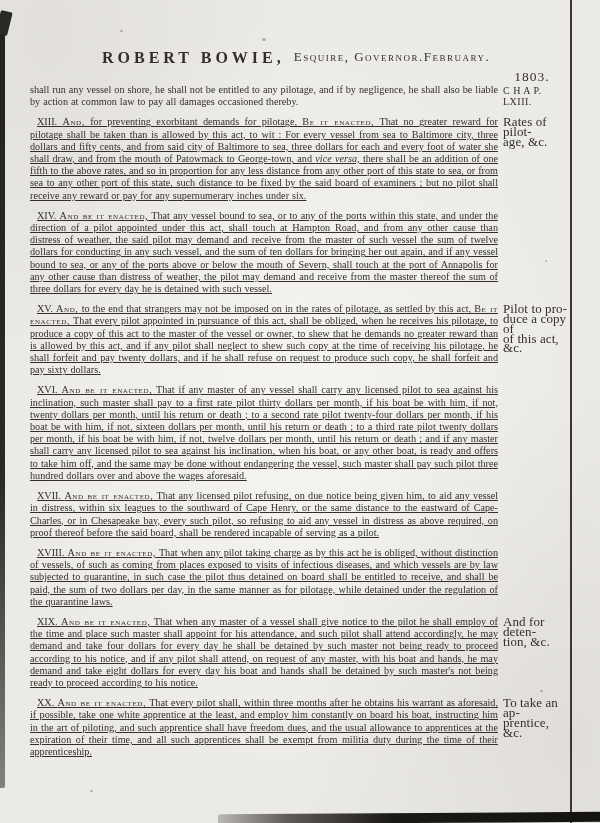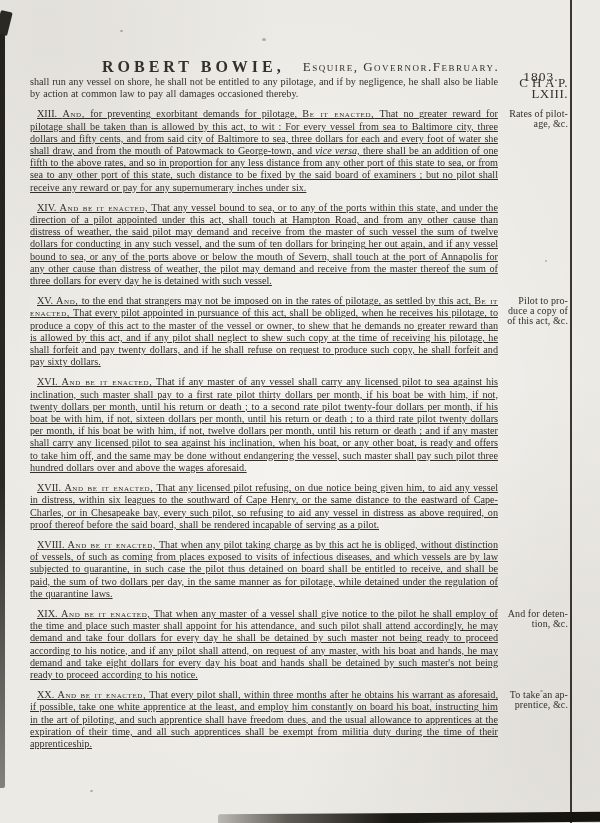--- a/index.html
+++ b/index.html
@@ -21,36 +21,36 @@
     border-radius:0 2px 2px 0;}
   .topleft-smudge{position:absolute;left:-2px;top:11px;width:12px;height:24px;
     background:#2b2923;transform:rotate(14deg);border-radius:2px;}
   .right-rule{position:absolute;left:570px;top:0;width:2px;height:823px;background:#3a3732;}
   .bottom-band{position:absolute;left:218px;right:-4px;bottom:0;height:10px;
     background:linear-gradient(to right, rgba(40,37,30,0.25) 0%, rgba(35,32,26,0.7) 18%, #1b1914 45%, #15130e 100%);
     transform:skewY(-0.35deg);border-radius:2px 0 0 0;}
   .speck{position:absolute;background:rgba(60,56,46,0.35);border-radius:50%;}
 
   
-  .header{position:absolute;left:30px;top:49px;width:540px;display:flex;align-items:center;padding-right:29px;box-sizing:border-box;}
+  .header{position:absolute;left:30px;top:49px;width:540px;display:flex;align-items:flex-start;padding-right:29px;box-sizing:border-box;}
   .hdr-spacer{width:72px;flex:0 0 auto;}
   .hdr-name{font-size:16px;font-weight:bold;letter-spacing:4px;white-space:nowrap;}
-  .hdr-title{font-size:13px;font-variant:small-caps;letter-spacing:1.5px;margin-left:18px;white-space:nowrap;}
+  .hdr-title{font-size:13px;font-variant:small-caps;letter-spacing:1.5px;margin-left:9px;white-space:nowrap;}
   .hdr-month{font-size:13px;font-variant:small-caps;letter-spacing:1.5px;margin-left:auto;white-space:nowrap;}
   .hdr-year{font-size:13.5px;margin-left:24px;white-space:nowrap;letter-spacing:1px;margin-top:20px;}
 
   
-  .body{position:absolute;left:30px;top:76px;width:540px;}
+  .body{position:absolute;left:30px;top:84px;width:540px;}
   .para-row{display:flex;align-items:flex-start;margin-bottom:8px;}
   .para-text{margin:0;width:468px;flex:0 0 auto;
     font-size:10.2px;line-height:12.2px;text-align:justify;word-spacing:0.4px;}
   .para-text.indent{text-indent:7px;text-decoration:underline;}
   .note-col{width:72px;flex:0 0 auto;box-sizing:border-box;padding:1px 2px 0 5px;}
-  .margin-note{font-size:10px;line-height:9.8px;white-space:pre-line;letter-spacing:0.1px;text-align:right;}
-  .chap-label{font-size:13px;line-height:10.5px;white-space:pre-line;text-align:right;
+  .margin-note{font-size:13px;line-height:9.8px;white-space:pre-line;letter-spacing:0.1px;}
+  .chap-label{font-size:10px;line-height:10.5px;white-space:pre-line;text-align:left;
     letter-spacing:0.5px;padding-top:1px;}
   .seg-sc{font-variant:small-caps;letter-spacing:0.6px;}
   .seg-it{font-style:italic;}
   .seg-n{}
 </style>
 </head>
 <body>
 
 <div class="page">
 

